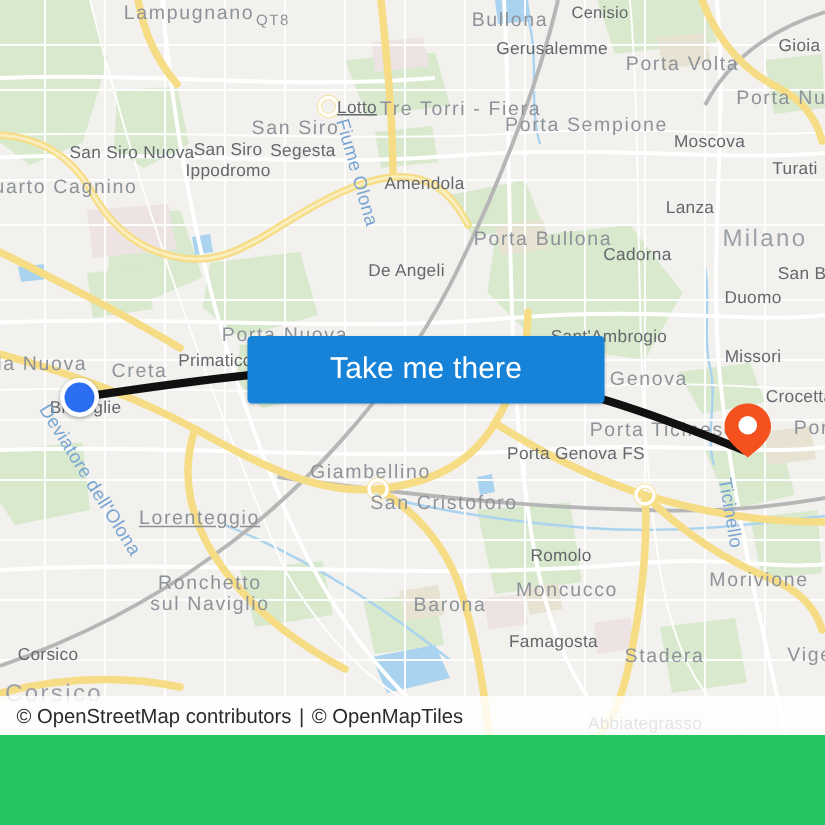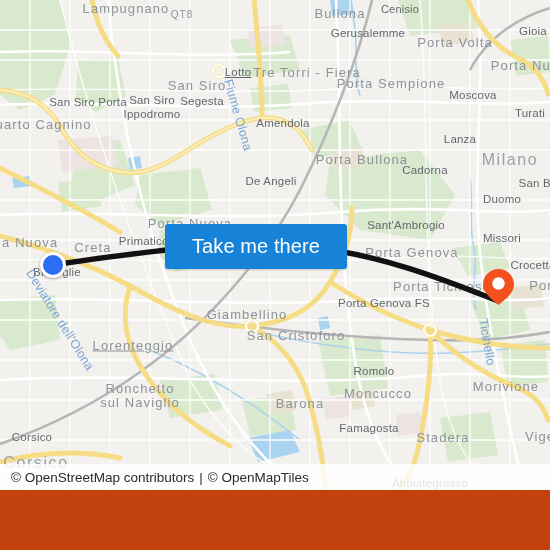--- a/index.html
+++ b/index.html
@@ -1,21 +1,21 @@
 <!DOCTYPE html>
 <html><head>
 <meta charset="utf-8">
 <style>
   html,body{margin:0;padding:0;}
   body{
     width:550px;height:550px;overflow:hidden;
     font-family:"Liberation Sans", sans-serif;
     background:#ffffff;
   }
-  #app{position:relative;width:550px;height:550px;overflow:hidden;background:#c2410c;}
+  #app{position:relative;width:550px;height:550px;overflow:hidden;background:#22c55e;}
 
   
   .map{
     position:absolute;left:0;top:0;width:550px;height:490px;
     background:#f2f1ee;overflow:hidden;
   }
   .map svg{position:absolute;left:0;top:0;}
 
   .lbl{
     position:absolute;
@@ -40,21 +40,21 @@
     left:40px;top:252px;
   }
   .start-dot i{
     position:absolute;left:3px;top:3px;width:20px;height:20px;border-radius:50%;
     background:#2c6ef2;display:block;
   }
   .end-pin{position:absolute;left:481px;top:268px;width:35px;height:38px;}
 
   
   .cta{
-    position:absolute;left:165px;top:224px;width:182px;height:45px;
+    position:absolute;left:165px;top:224px;width:238px;height:45px;
     background:#1683d8;border:0;border-radius:3px;
     color:#ffffff;font-size:20px;font-weight:400;
     font-family:"Liberation Sans", sans-serif;
     display:flex;align-items:center;justify-content:center;
     cursor:pointer;box-shadow:0 1px 2px rgba(0,0,0,.18);
     letter-spacing:.1px;
   }
 
   
   .attrib{
@@ -206,21 +206,21 @@
         <div class="lbl place" style="left: 455px; top: 42px; font-size: 13px;">Porta Volta</div>
         <div class="lbl dark" style="left: 533px; top: 31px; font-size: 11.5px;">Gioia</div>
         <div class="lbl dark" style="left: 238px; top: 72px; font-size: 11.5px; text-decoration: underline;">Lotto</div>
         <div class="lbl place" style="left: 307px; top: 72px; font-size: 13px;">Tre Torri - Fiera</div>
         <div class="lbl place" style="left: 391px; top: 83px; font-size: 13px;">Porta Sempione</div>
         <div class="lbl dark" style="left: 473px; top: 95px; font-size: 11.5px;">Moscova</div>
         <div class="lbl place" style="left: 533px; top: 65px; font-size: 13px;">Porta Nuova</div>
         <div class="lbl dark" style="left: 530px; top: 113px; font-size: 11.5px;">Turati</div>
         <div class="lbl place" style="left: 197px; top: 85px; font-size: 13px;">San Siro</div>
         <div class="lbl dark" style="left: 202px; top: 101px; font-size: 11.5px;">Segesta</div>
-        <div class="lbl dark" style="left: 88px; top: 102px; font-size: 11.5px;">San Siro Porta</div>
+        <div class="lbl dark" style="left: 88px; top: 102px; font-size: 11.5px;">San Siro Nuova</div>
         <div class="lbl dark" style="left: 152px; top: 100px; font-size: 11.5px;">San Siro</div>
         <div class="lbl dark" style="left: 152px; top: 114px; font-size: 11.5px;">Ippodromo</div>
         <div class="lbl place" style="left: 38px; top: 124px; font-size: 13px;">Quarto Cagnino</div>
         <div class="lbl dark" style="left: 283px; top: 123px; font-size: 11.5px;">Amendola</div>
         <div class="lbl dark" style="left: 460px; top: 139px; font-size: 11.5px;">Lanza</div>
         <div class="lbl big" style="left: 510px; top: 160px; font-size: 16px;">Milano</div>
         <div class="lbl place" style="left: 362px; top: 159px; font-size: 13px;">Porta Bullona</div>
         <div class="lbl dark" style="left: 425px; top: 170px; font-size: 11.5px;">Cadorna</div>
         <div class="lbl dark" style="left: 538px; top: 183px; font-size: 11.5px;">San Ba</div>
         <div class="lbl dark" style="left: 271px; top: 181px; font-size: 11.5px;">De Angeli</div>

